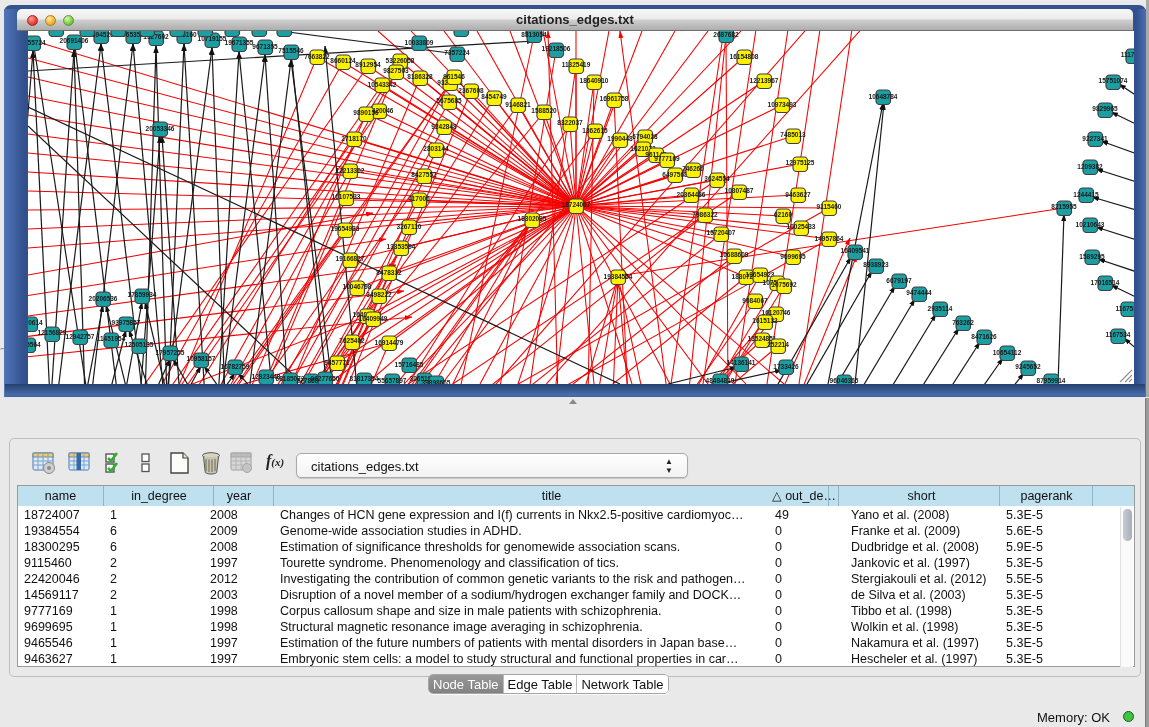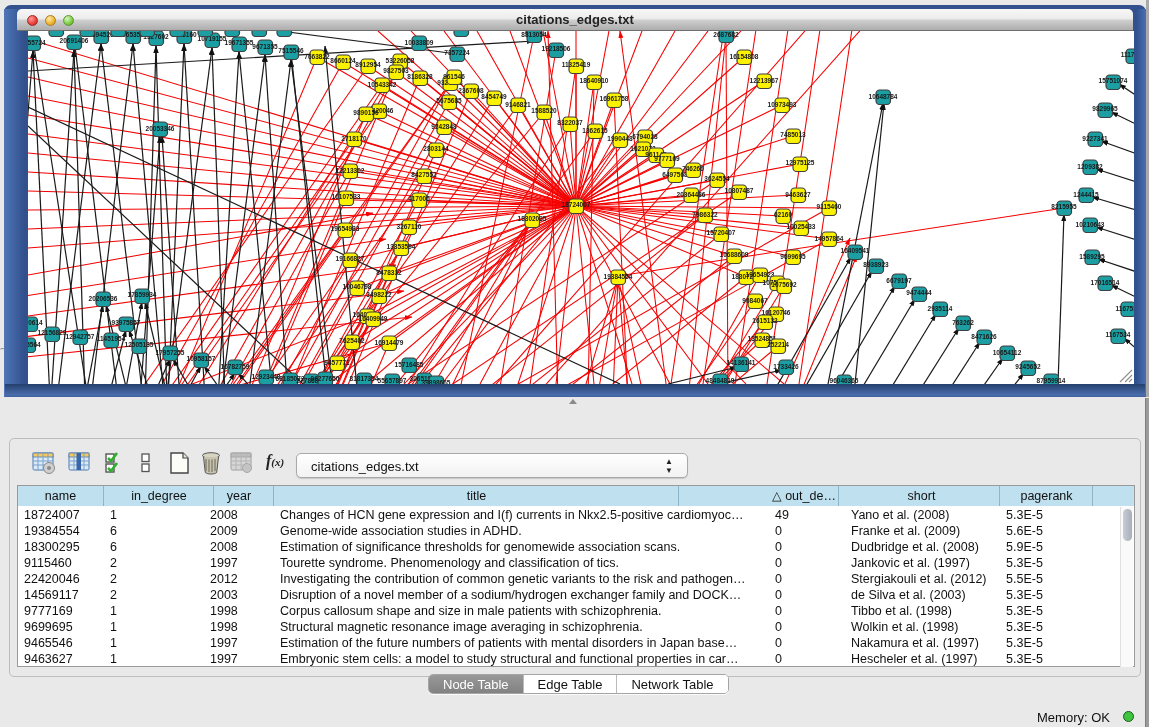--- a/index.html
+++ b/index.html
@@ -49,21 +49,21 @@
 .th{position:absolute;top:0;height:20px;border-right:1px solid #8fb6c8;font-size:12.5px;color:#111;
  text-align:center;line-height:20px}
 .rows{position:absolute;left:0;top:21px;width:1116px;font-size:12.5px;color:#111}
 .row{position:absolute;height:16px;line-height:16px;white-space:nowrap}
 .c{position:absolute;top:0}
 #vscroll{position:absolute;right:1px;top:21px;width:13px;height:160px;background:#fafafa;border-left:1px solid #e0e0e0}
 #vthumb{position:absolute;left:1.5px;top:2px;width:9px;height:32px;background:linear-gradient(90deg,#c8cdd4,#a7aeb9);border-radius:5px}
 
 #tabs{position:absolute;left:428px;top:674px;height:20px;display:flex;border:1px solid #a5a5a5;
  border-radius:5px;overflow:hidden;background:#fff;box-shadow:0 1px 0 rgba(255,255,255,.8)}
-.tab{font-size:13px;padding:0 14px;line-height:19px;color:#111;background:#fff}
+.tab{font-size:13px;padding:0 4px;line-height:19px;color:#111;background:#fff}
 .tab.sel{background:linear-gradient(#989898,#828282);color:#fff}
 .tab+.tab{border-left:1px solid #bbb}
 #memory{position:absolute;right:39px;top:710px;font-size:13px;color:#111}
 #led{position:absolute;right:15px;top:711px;width:11px;height:11px;border-radius:50%;background:#3ec43e;border:1.2px solid #1c5c1c}
 #botstrip{position:absolute;right:0;top:398px;width:4px;height:329px;background:#9b9b9b;border-left:1px solid #7d7d7d}
 </style></head>
 <body>
 <div id="root">
  <div id="bluearea"></div>
     <div id="blueL"></div>
@@ -699,21 +699,21 @@
     <div id="combo">
           <div class="ct">citations_edges.txt</div>
           <div class="st">▲<br>▼</div>
         </div>
   </div>
   <div id="tbl">
     <div id="thead">
       <div class="th" style="left:0;width:86px">name</div>
       <div class="th" style="left:87px;width:109px">in_degree</div>
       <div class="th" style="left:187px;width:69px">year</div>
-      <div class="th" style="left:257px;width:404px">title</div>
+      <div class="th" style="left:257px;width:554px">title</div>
       <div class="th" style="left:752px;width:69px">△ out_de…</div>
       <div class="th" style="left:826px;width:156px">short</div>
       <div class="th" style="left:983px;width:92px">pagerank</div>
     </div>
     <div class="rows">
           <div class="row" style="top:0px">
             <span class="c" style="left:6px">18724007</span>
             <span class="c" style="left:92px">1</span>
             <span class="c" style="left:192px">2008</span>
             <span class="c" style="left:262px">Changes of HCN gene expression and I(f) currents in Nkx2.5‑positive cardiomyoc…</span>

